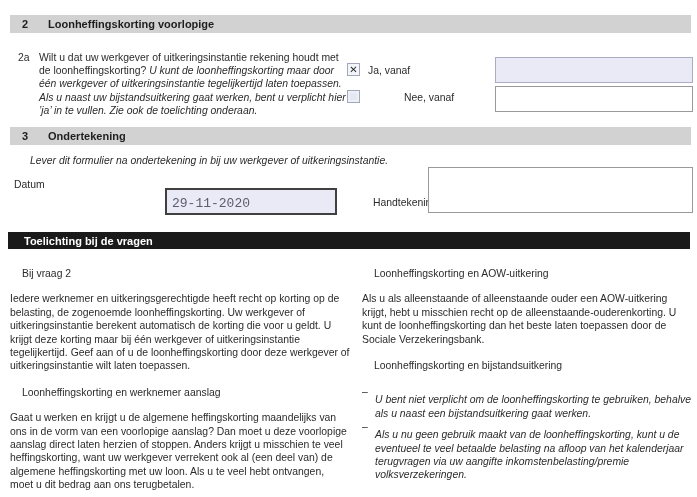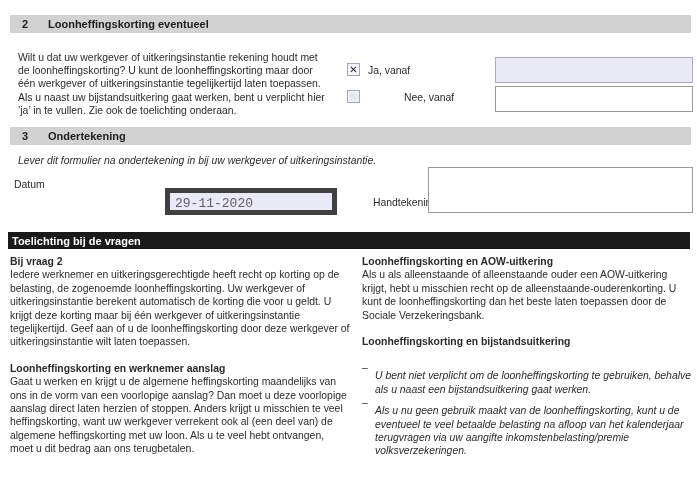--- a/index.html
+++ b/index.html
@@ -24,21 +24,21 @@
   .secbar .sec-num { margin-left:12px; width:26px; }
   .secbar.sec2 { top:15px; }
   .secbar.sec3 { top:127px; }
   
   .question {
     position:absolute; left:18px; top:51px; width:330px;
     display:flex; font-size:10.4px; line-height:13.2px;
   }
   .q-num { width:21px; flex:none; }
   .q-text { width:308px; }
-  .q-italic { }
+  .q-italic { font-style:italic; }
   
   .checkbox {
     position:absolute; width:13px; height:13px;
     border:1px solid #a3a7ba; background:#f4f5fa;
     font-size:10px; line-height:11px; text-align:center;
     color:#2b2b2b; cursor:default;
   }
   .checkbox.cb-ja  { left:347px; top:63px; }
   .checkbox.cb-nee { left:347px; top:90px; background:#e4e8f3; box-shadow:inset 0 0 0 2px #eef0f8; }
   .cb-label { position:absolute; left:368px; font-size:10.4px; }
@@ -48,68 +48,69 @@
   .vanaf-field {
     position:absolute; left:495px; width:198px; height:26px;
     border:1px solid #a9acc2; background:#e9eaf5;
     font-family:"Liberation Mono", monospace; font-size:12px; color:#5a5a6c;
     padding:2px 4px;
   }
   .vanaf-field.vf-ja  { top:57px; }
   .vanaf-field.vf-nee { top:86px; background:#ffffff; border-color:#9a9a9a; }
   
   .instruction {
-    position:absolute; left:18px; top:155px;
+    position:absolute; left:30px; top:155px;
     font-style:italic; font-size:10.4px;
   }
   .field-label { position:absolute; font-size:10.4px; }
   .lbl-datum { left:14px; top:179px; }
   .lbl-handtekening { left:373px; top:197px; }
   .date-field {
     position:absolute; left:165px; top:188px; width:172px; height:27px;
-    border:5px solid #404040; background:#e9eaf5;
+    border:2px solid #404040; background:#e9eaf5;
     font-family:"Liberation Mono", monospace; font-size:13px; color:#5c5c6e;
     padding:4px 2px 0 5px;
   }
   .signature-box {
     position:absolute; left:428px; top:167px; width:265px; height:46px;
     border:1px solid #9a9a9a; background:#ffffff;
   }
   
   .darkbar {
     position:absolute; left:8px; top:232px; width:682px; height:17px;
     background:#1a1a1a; color:#ffffff;
     display:flex; align-items:center;
-    font-weight:bold; font-size:11px; padding-left:4px;
+    font-weight:bold; font-size:11px; padding-left:16px;
   }
   
   .columns {
     position:absolute; left:10px; top:255px; width:681px;
     display:flex;
   }
   .col { font-size:10.4px; line-height:13.4px; }
   .col-left  { width:340px; margin-right:12px; }
   .col-right { width:329px; }
   .block { margin-bottom:13px; }
-  .block h4 { font-size:10.4px; font-weight:bold; margin:0; }
+  .block h4 { font-size:10.4px; font-weight:normal; margin:12px; }
   .letop-item { display:flex; font-style:italic; }
   .letop-item .dash { width:13px; flex:none; }
   .letop-item .li-text { flex:1;margin-top:8px; }
 </style>
 </head>
 <body>
 
 <div class="page">
 
   <div class="secbar sec2">
     <span class="sec-num">2</span>
-    <span>Loonheffingskorting eventueel</span>
+    <span>Loonheffingskorting voorlopige</span>
   </div>
 
   <div class="question">
+    <span class="q-num">2a</span>
     <span class="q-text"><span>Wilt u dat uw werkgever of uitkeringsinstantie rekening houdt met de loonheffingskorting? </span><span class="q-italic">U kunt de loonheffingskorting maar door één werkgever of uitkeringsinstantie tegelijkertijd laten toepassen. Als u naast uw bijstandsuitkering gaat werken, bent u verplicht hier ’ja’ in te vullen. Zie ook de toelichting onderaan.</span></span>
   </div>
 
   <div class="checkbox cb-ja">✕</div>
   <div class="cb-label lb-ja">Ja, vanaf</div>
   <div class="checkbox cb-nee"></div>
   <div class="cb-label lb-nee">Nee, vanaf</div>
 
   <input class="vanaf-field vf-ja" value="" style="">
   <input class="vanaf-field vf-nee" value="" style="">

